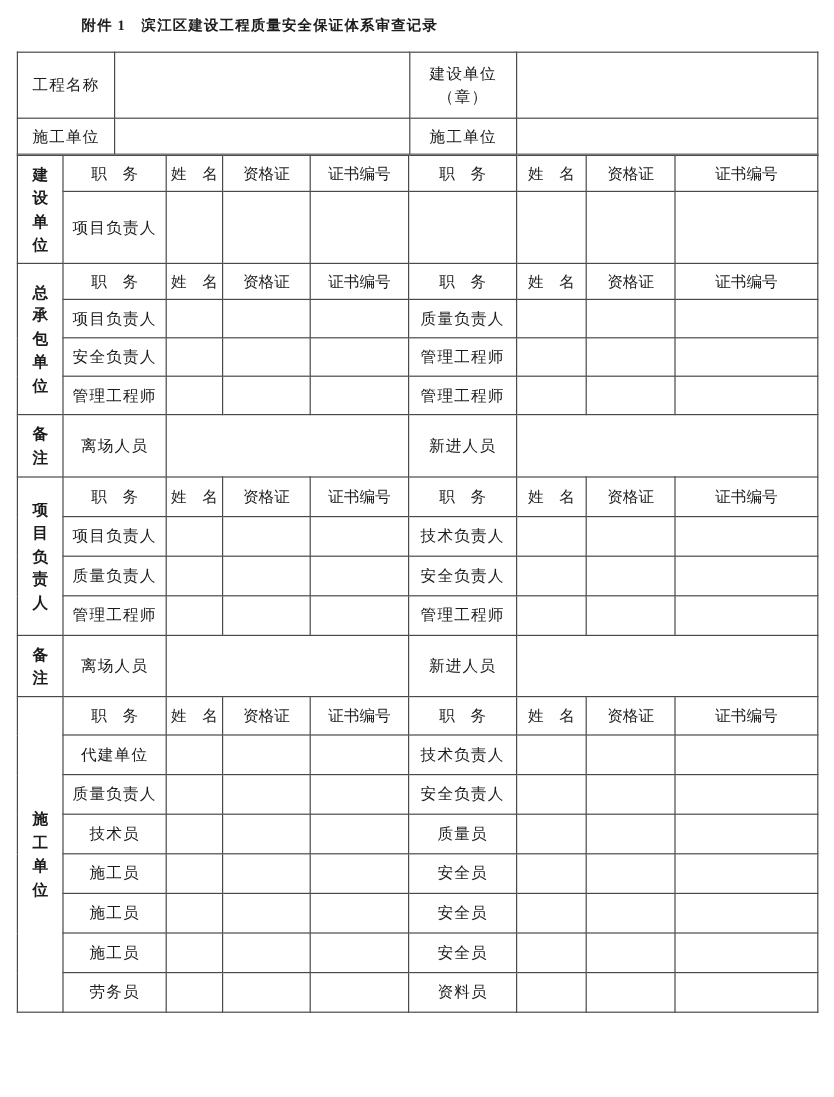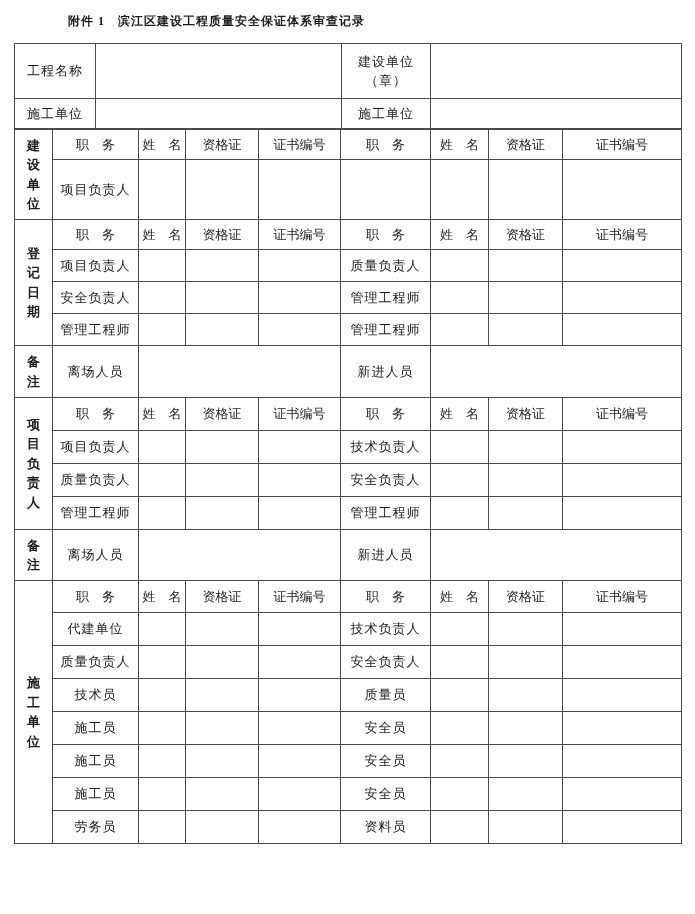--- a/index.html
+++ b/index.html
@@ -101,21 +101,21 @@
         <td></td>
         <td></td>
         <td class="lab"></td>
         <td></td>
         <td></td>
         <td></td>
       </tr>
 
       <tr class="h30">
         <td rowspan="4">
-            <div class="vtext">登记日期</div>
+            <div class="vtext">总承包单位</div>
           </td>
         <th>职　务</th>
         <th>姓　名</th>
         <th>资格证</th>
         <th>证书编号</th>
         <th>职　务</th>
         <th>姓　名</th>
         <th>资格证</th>
         <th>证书编号</th>
       </tr>

